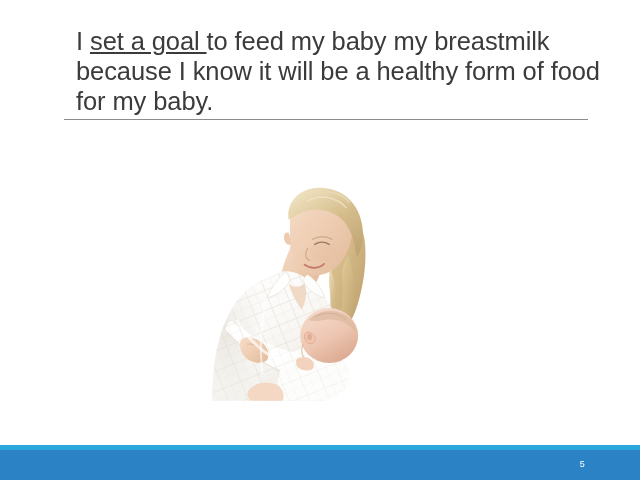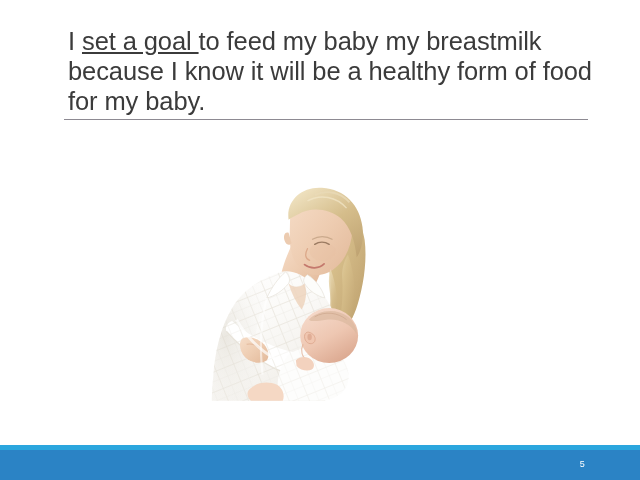--- a/index.html
+++ b/index.html
@@ -14,21 +14,21 @@
     position: relative;
     width: 640px;
     height: 480px;
     background: #ffffff;
     overflow: hidden;
   }
 
   
   #title-block {
     position: absolute;
-    left: 68px;
+    left: 76px;
     top: 26px;
     width: 526px;
   }
   #slide-title {
     margin: 0;
     font-family: "Liberation Sans", sans-serif;
     font-size: 25.5px;
     line-height: 30px;
     font-weight: normal;
     color: #3b3b3b;

